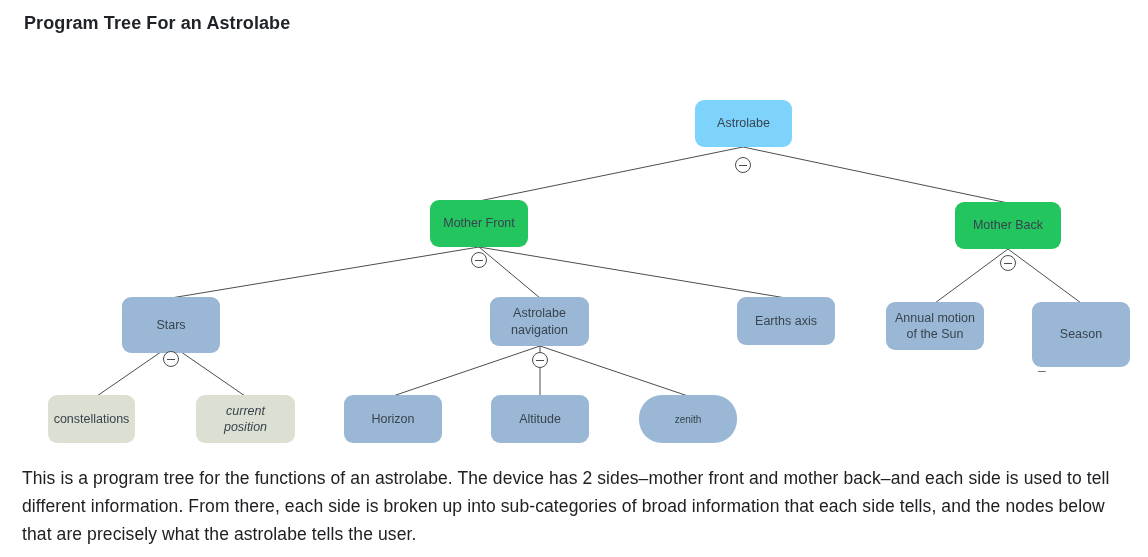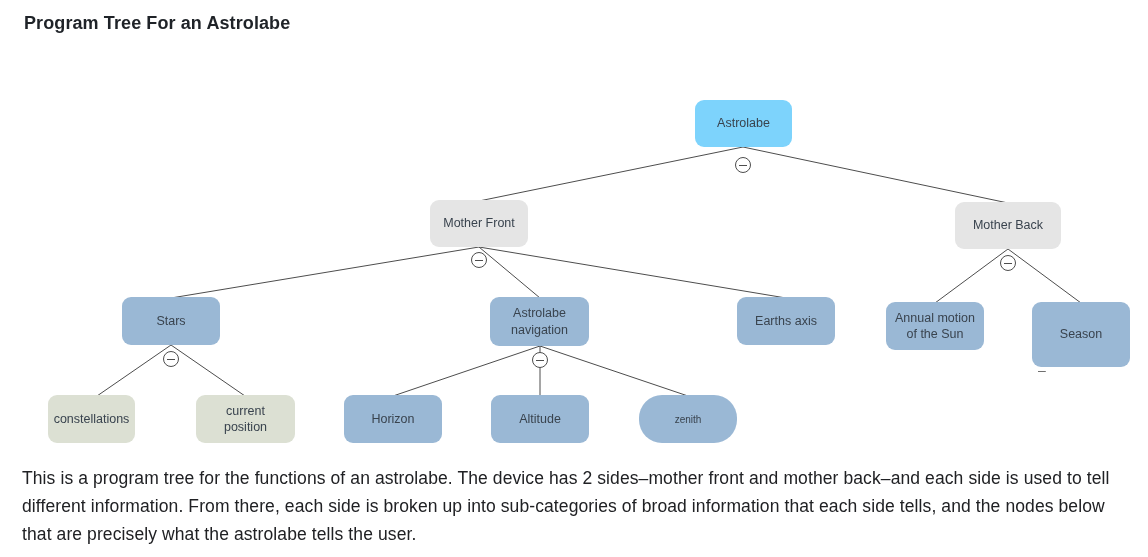--- a/index.html
+++ b/index.html
@@ -35,21 +35,21 @@
     align-items: center;
     justify-content: center;
     text-align: center;
     color: #39434e;
     font-size: 12.5px;
     line-height: 1.3;
     padding: 4px 5px;
     cursor: default;
   }
   .node-root  { background: #7dd3fc; }
-  .node-side  { background: #e5e5e5; }
+  .node-side  { background: #22c55e; }
   .node-cat   { background: #9ab8d5; }
   .node-leafg { background: #dce0d3; }
   .node .lbl-narrow { max-width: 80px; display: inline-block; }
   .node-zenith { font-size: 10px; border-radius: 23px; }
   .collapse-btn {
     position: absolute;
     width: 16px; height: 16px;
     border-radius: 50%;
     background: #ffffff;
     border: 1px solid #4d4d4d;
@@ -104,21 +104,21 @@
   </div>
 
   <div class="node node-side" style="left:430px; top:166px; width:98px; height:47px;">
     <span>Mother Front</span>
   </div>
 
   <div class="node node-side" style="left:955px; top:168px; width:106px; height:47px;">
     <span>Mother Back</span>
   </div>
 
-  <div class="node node-cat" style="left:122px; top:263px; width:98px; height:48px;">
+  <div class="node node-cat" style="left:122px; top:263px; width:98px; height:56px;">
     <span>Stars</span>
   </div>
 
   <div class="node node-cat" style="left:490px; top:263px; width:99px; height:49px;">
     <span class="lbl-narrow">Astrolabe navigation</span>
   </div>
 
   <div class="node node-cat" style="left:737px; top:263px; width:98px; height:48px;">
     <span>Earths axis</span>
   </div>
@@ -128,21 +128,21 @@
   </div>
 
   <div class="node node-cat" style="left:1032px; top:268px; width:98px; height:65px;">
     <span>Season</span>
   </div>
 
   <div class="node node-leafg" style="left:48px; top:361px; width:87px; height:48px;">
     <span>constellations</span>
   </div>
 
-  <div class="node node-leafg" style="left:196px; top:361px; width:99px; height:48px;">
+  <div class="node node-leafg" style="left:196px; top:361px; width:99px; height:48px;font-style:italic;">
     <span class="lbl-narrow" style="max-width:60px;">current position</span>
   </div>
 
   <div class="node node-cat" style="left:344px; top:361px; width:98px; height:48px;">
     <span>Horizon</span>
   </div>
 
   <div class="node node-cat" style="left:491px; top:361px; width:98px; height:48px;">
     <span>Altitude</span>
   </div>

